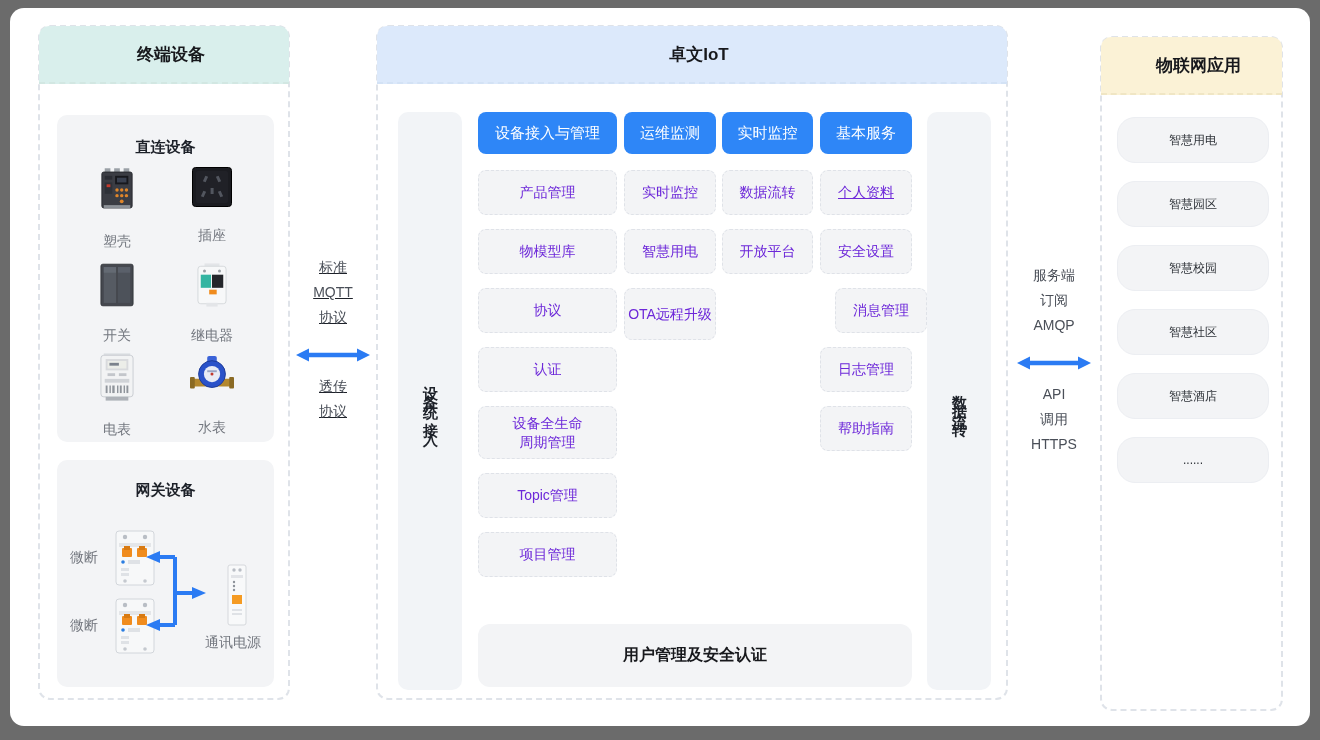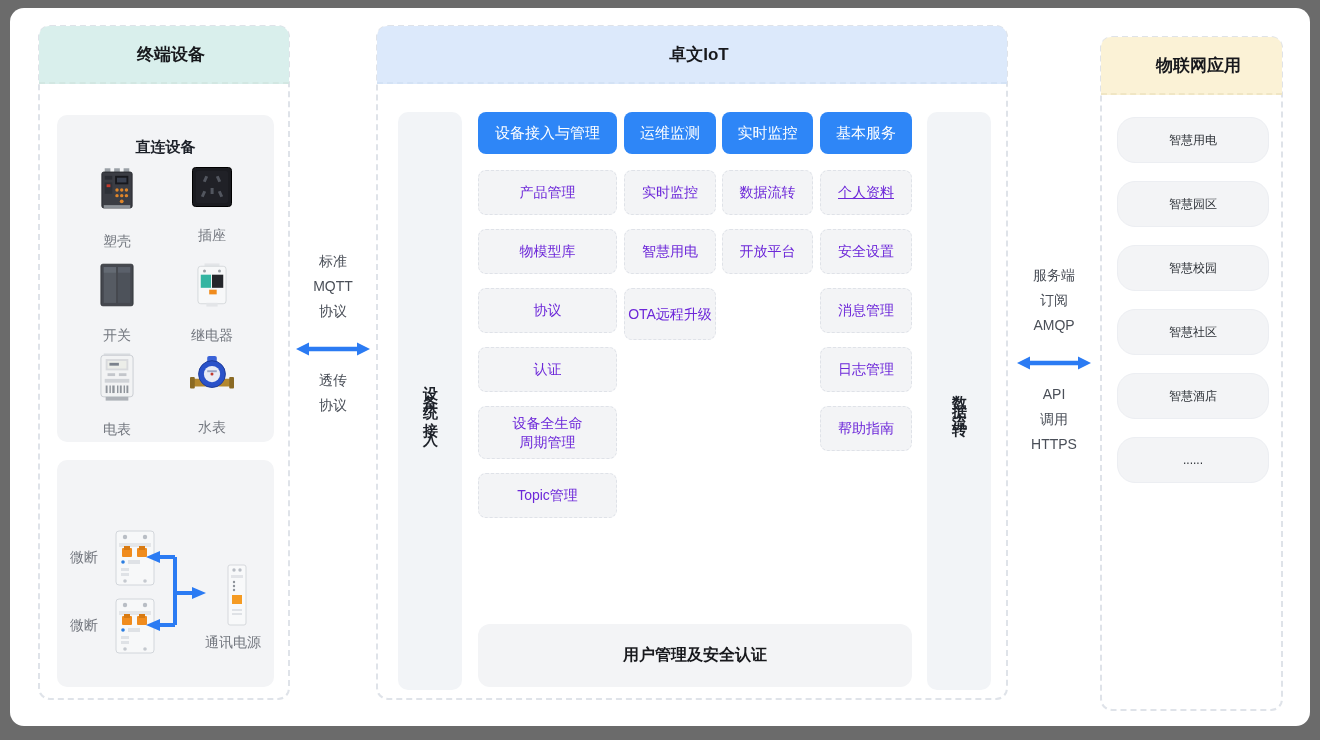--- a/index.html
+++ b/index.html
@@ -203,20 +203,21 @@
                 <rect x="25" y="34" width="1.5" height="8" fill="#8f949b"></rect>
                 <rect x="28" y="34" width="2" height="8" fill="#8f949b"></rect>
               <rect x="6" y="46" width="24" height="4" fill="#aeb2b8"></rect>
             </svg>
           </span>
           <span class="dev-label">电表</span>
         </div>
       </div>
 
       <div class="gray-card" style="left:17px; top:433px; width:217px; height:227px;">
+        <div class="sec-title" style="top:21px;">网关设备</div>
 
         <span class="gw-label" style="left:13px; top:89px;">微断</span>
         <span class="gw-label" style="left:13px; top:157px;">微断</span>
         <span class="gw-label" style="left:136px; top:174px; width:80px; text-align:center;">通讯电源</span>
 
         <span class="abs" style="left:58px; top:70px;">
           <svg width="40" height="56" viewBox="0 0 40 56">
             <rect x="1" y="1" width="38" height="54" rx="3" fill="#f7f8f9" stroke="#d2d6db"></rect>
             <circle cx="10" cy="7" r="2.2" fill="#b9bec5"></circle>
               <circle cx="30" cy="7" r="2.2" fill="#b9bec5"></circle>
@@ -271,21 +272,21 @@
           <path d="M118 97 H102" stroke="#2b7bf3" stroke-width="4" fill="none"></path>
           <path d="M118 165 H102" stroke="#2b7bf3" stroke-width="4" fill="none"></path>
           <path d="M118 133 H136" stroke="#2b7bf3" stroke-width="4" fill="none"></path>
           <polygon points="103,91 103,103 89,97" fill="#2b7bf3"></polygon>
           <polygon points="103,159 103,171 89,165" fill="#2b7bf3"></polygon>
           <polygon points="135,127 135,139 149,133" fill="#2b7bf3"></polygon>
         </svg>
       </div>
     </section>
 
-    <div class="connector" style="left:280px; top:241px; width:86px;">
+    <div class="connector" style="left:280px; top:247px; width:86px;text-decoration:underline;">
       <div class="cline">标准</div>
       <div class="cline">MQTT</div>
       <div class="cline">协议</div>
       <svg width="76" height="16">
         <path d="M12 8 H64" stroke="#2b7bf3" stroke-width="4.5"></path>
         <polygon points="14,1.5 14,14.5 1,8" fill="#2b7bf3"></polygon>
         <polygon points="62,1.5 62,14.5 75,8" fill="#2b7bf3"></polygon>
       </svg>
       <div class="cline">透传</div>
       <div class="cline">协议</div>
@@ -309,31 +310,32 @@
       <div class="col-btn" style="left:442px; width:92px;">基本服务</div>
 
       <div class="gbox" style="left:100px; width:139px; top:143px;">产品管理</div>
       <div class="gbox" style="left:100px; width:139px; top:202px;">物模型库</div>
       <div class="gbox" style="left:100px; width:139px; top:261px;">协议</div>
       <div class="gbox" style="left:100px; width:139px; top:320px;">认证</div>
       <div class="gbox" style="left:100px; width:139px; top:379px; height:53px;">
         <span class="w5">设备全生命周期管理</span>
       </div>
       <div class="gbox" style="left:100px; width:139px; top:446px;">Topic管理</div>
+      <div class="gbox" style="left:100px; width:139px; top:505px;">项目管理</div>
 
       <div class="gbox" style="left:246px; width:92px; top:143px;">实时监控</div>
       <div class="gbox" style="left:246px; width:92px; top:202px;">智慧用电</div>
       <div class="gbox" style="left:246px; width:92px; top:261px; height:52px;">OTA远程升级</div>
 
       <div class="gbox" style="left:344px; width:91px; top:143px;">数据流转</div>
       <div class="gbox" style="left:344px; width:91px; top:202px;">开放平台</div>
 
       <div class="gbox" style="left:442px; width:92px; top:143px;text-decoration:underline;">个人资料</div>
       <div class="gbox" style="left:442px; width:92px; top:202px;">安全设置</div>
-      <div class="gbox" style="left:442px; width:92px; top:261px;">消息管理</div>
+      <div class="gbox" style="left:457px; width:92px; top:261px;">消息管理</div>
       <div class="gbox" style="left:442px; width:92px; top:320px;">日志管理</div>
       <div class="gbox" style="left:442px; width:92px; top:379px;">帮助指南</div>
 
       <div class="bottom-bar" style="left:100px; top:597px; width:434px; height:63px;">用户管理及安全认证</div>
     </section>
 
     <div class="connector" style="left:998px; top:255px; width:92px;">
       <div class="cline">服务端</div>
       <div class="cline">订阅</div>
       <div class="cline">AMQP</div>

